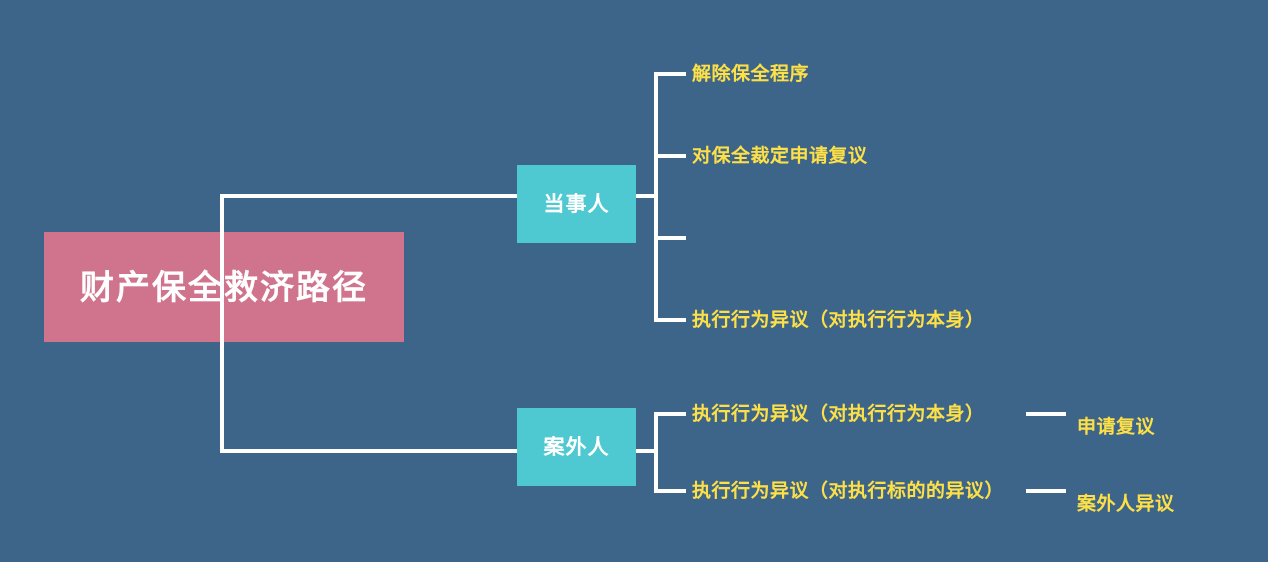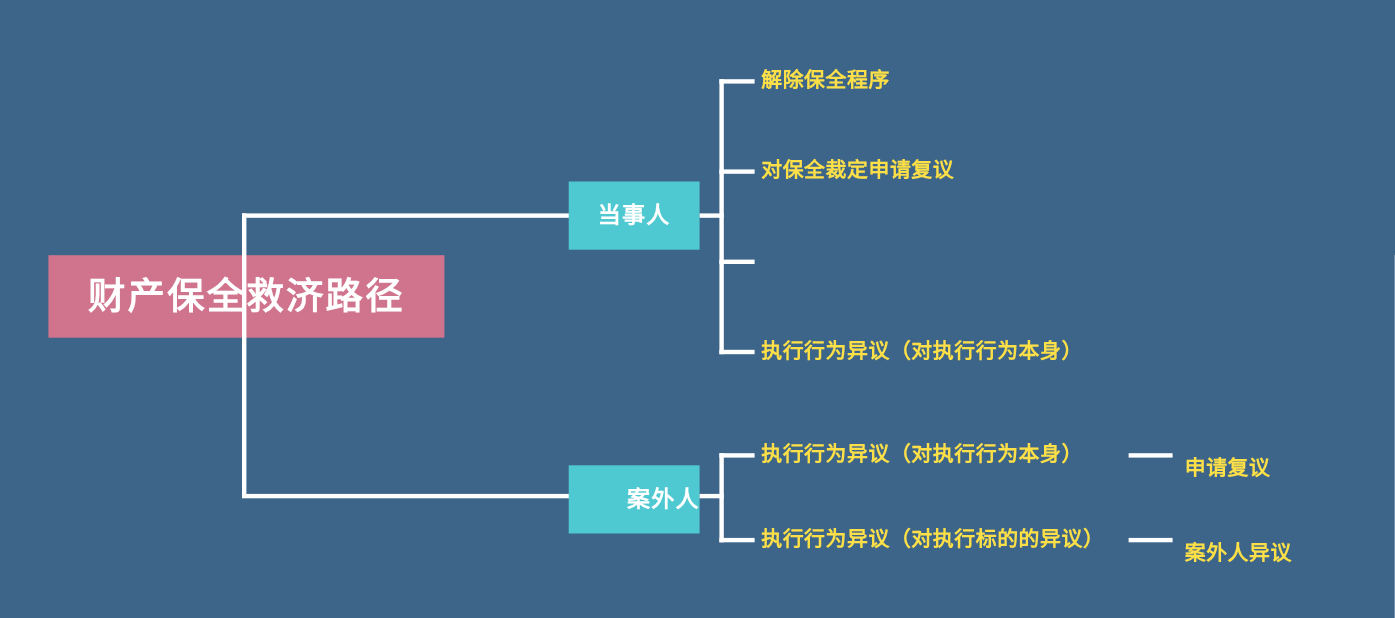--- a/index.html
+++ b/index.html
@@ -40,36 +40,36 @@
     color: #ffffff;
     font-weight: bold;
     line-height: 1;
     white-space: nowrap;
   }
 
   .node-root {
     left: 44px;
     top: 232px;
     width: 360px;
-    height: 75px;
+    height: 110px;
     background: #d0748e;
     font-size: 34px;
     letter-spacing: 2px;
   }
 
   .node-branch {
     background: #4fc9d1;
     font-size: 21px;
     letter-spacing: 1px;
     width: 119px;
-    height: 62px;
+    height: 78px;
   }
 
   .node-branch-party    { left: 517px; top: 165px; }
-  .node-branch-outsider { left: 517px; top: 423px; justify-content: flex-end; }
+  .node-branch-outsider { left: 517px; top: 408px; }
 
   
   .leaf {
     position: absolute;
     color: #fde047;
     font-size: 19px;
     font-weight: bold;
     white-space: nowrap;
     line-height: 1;
     letter-spacing: 0.5px;

